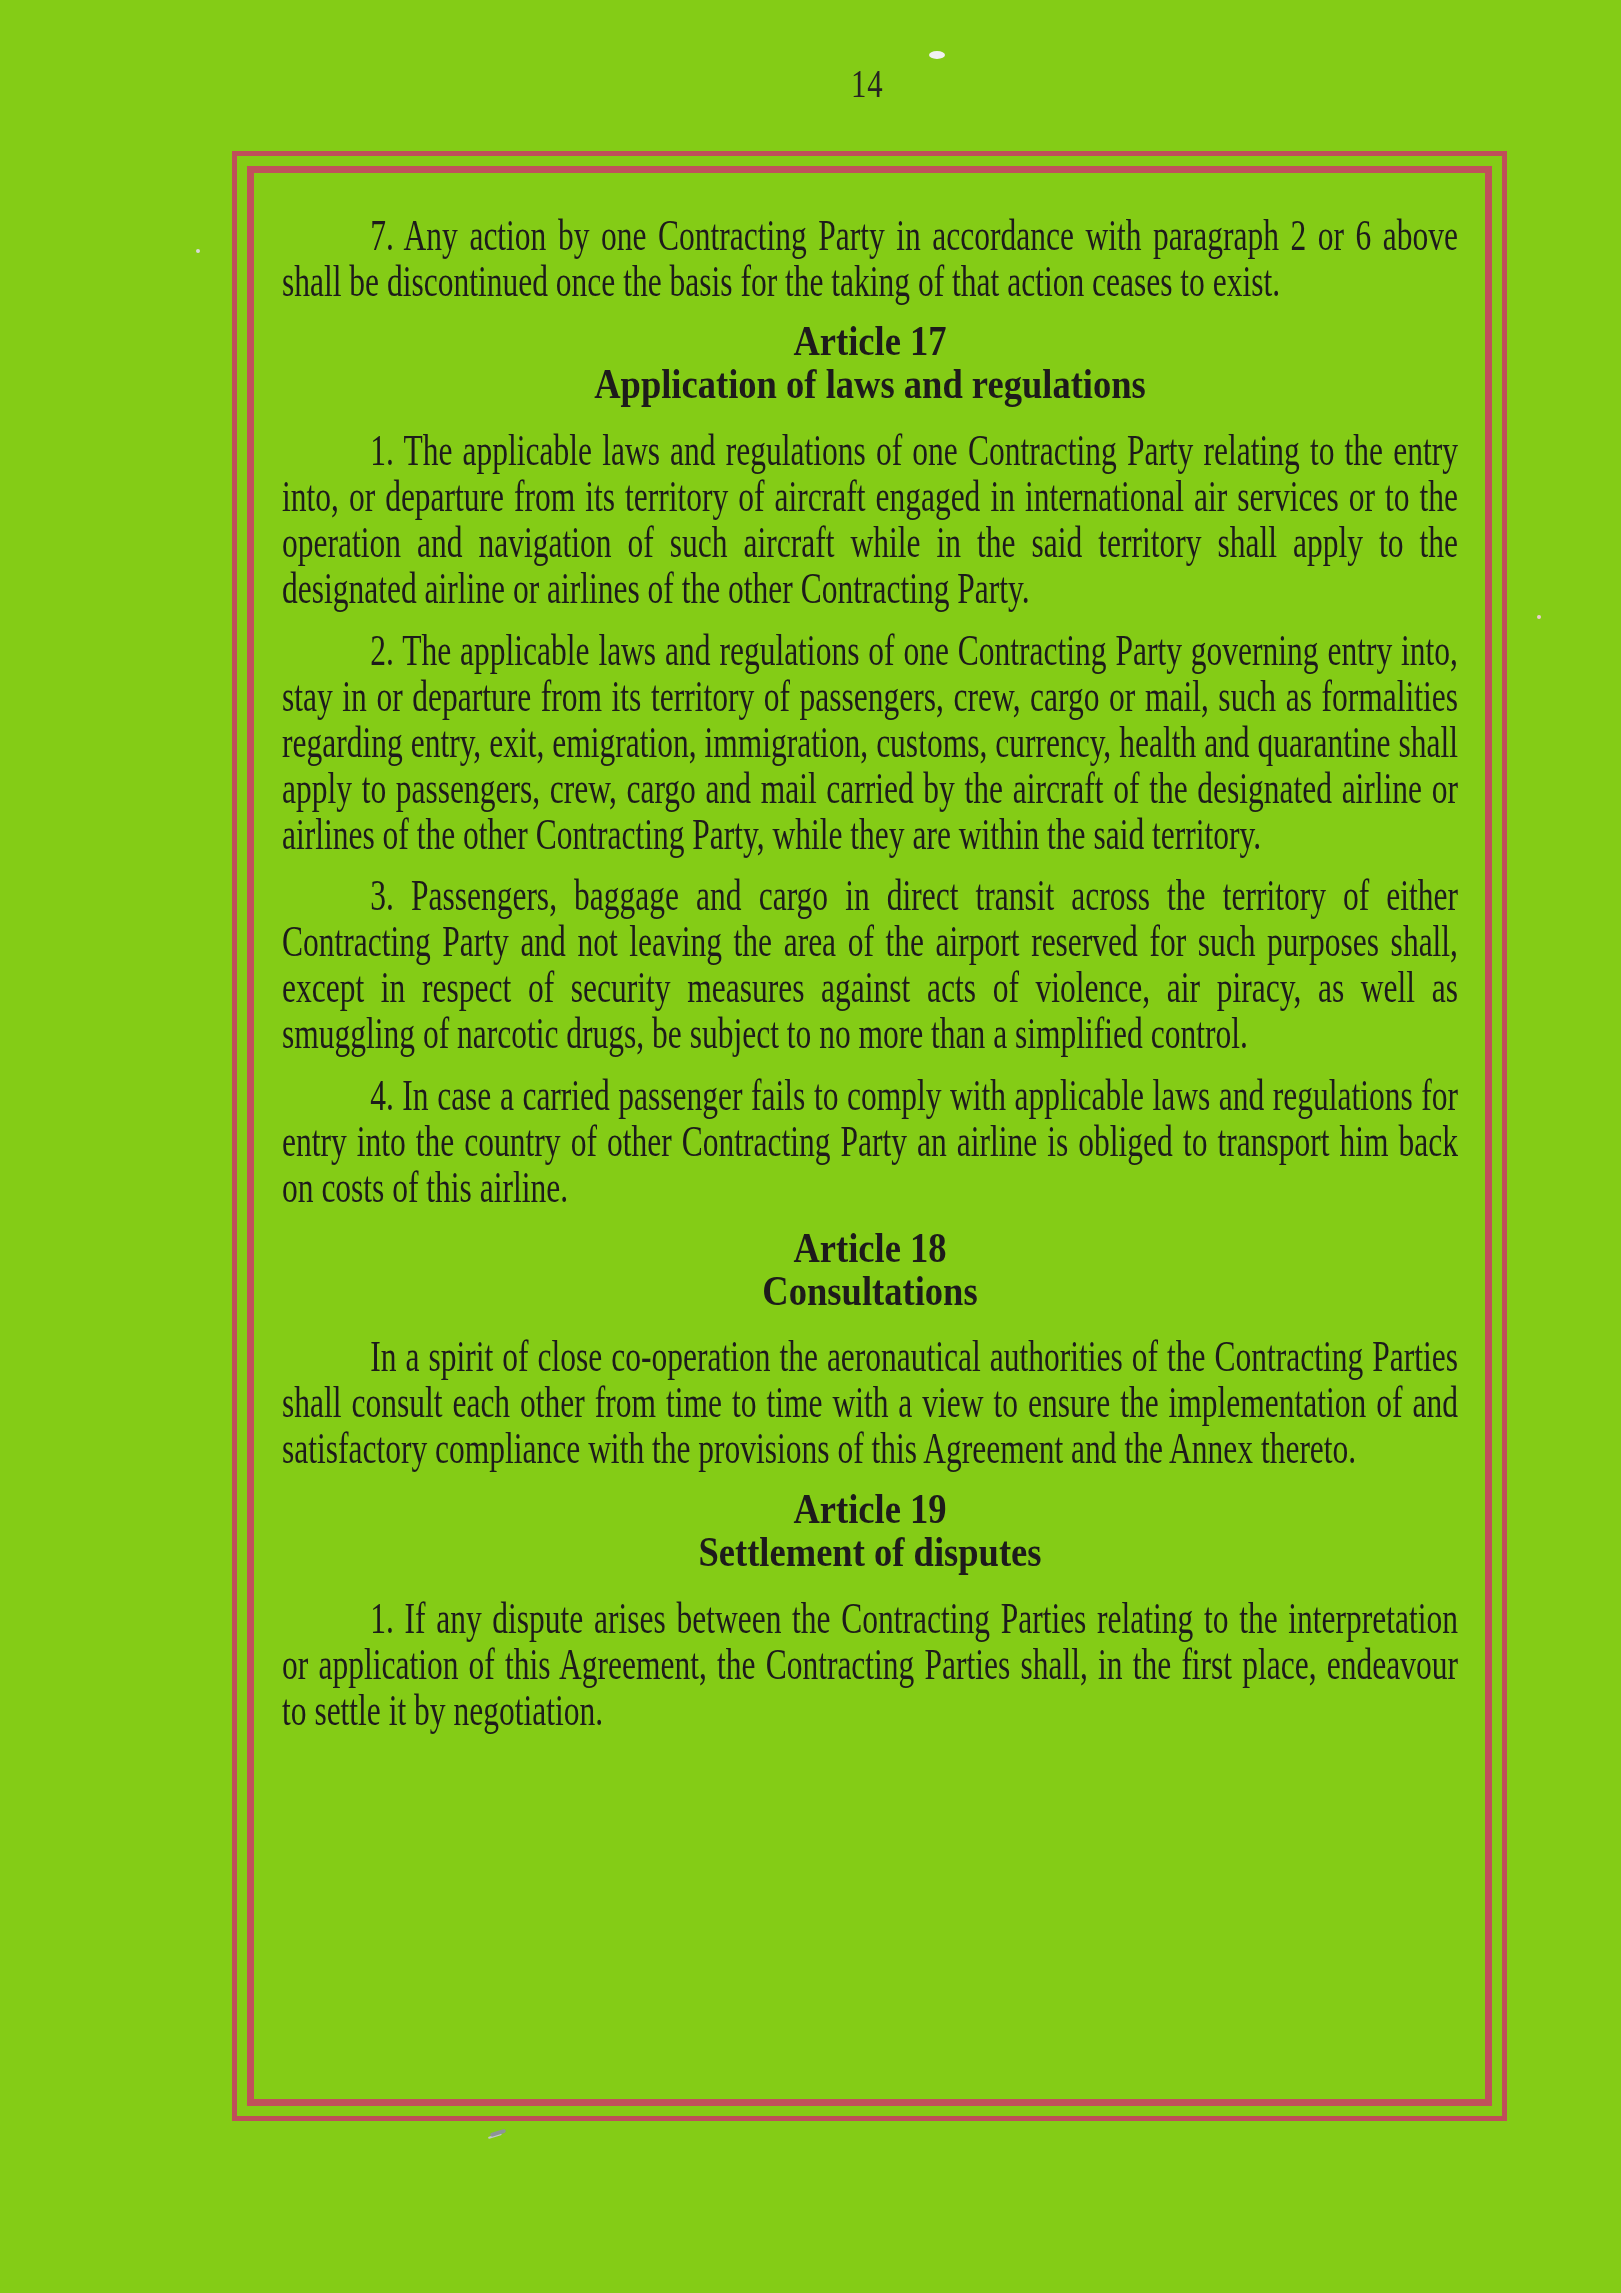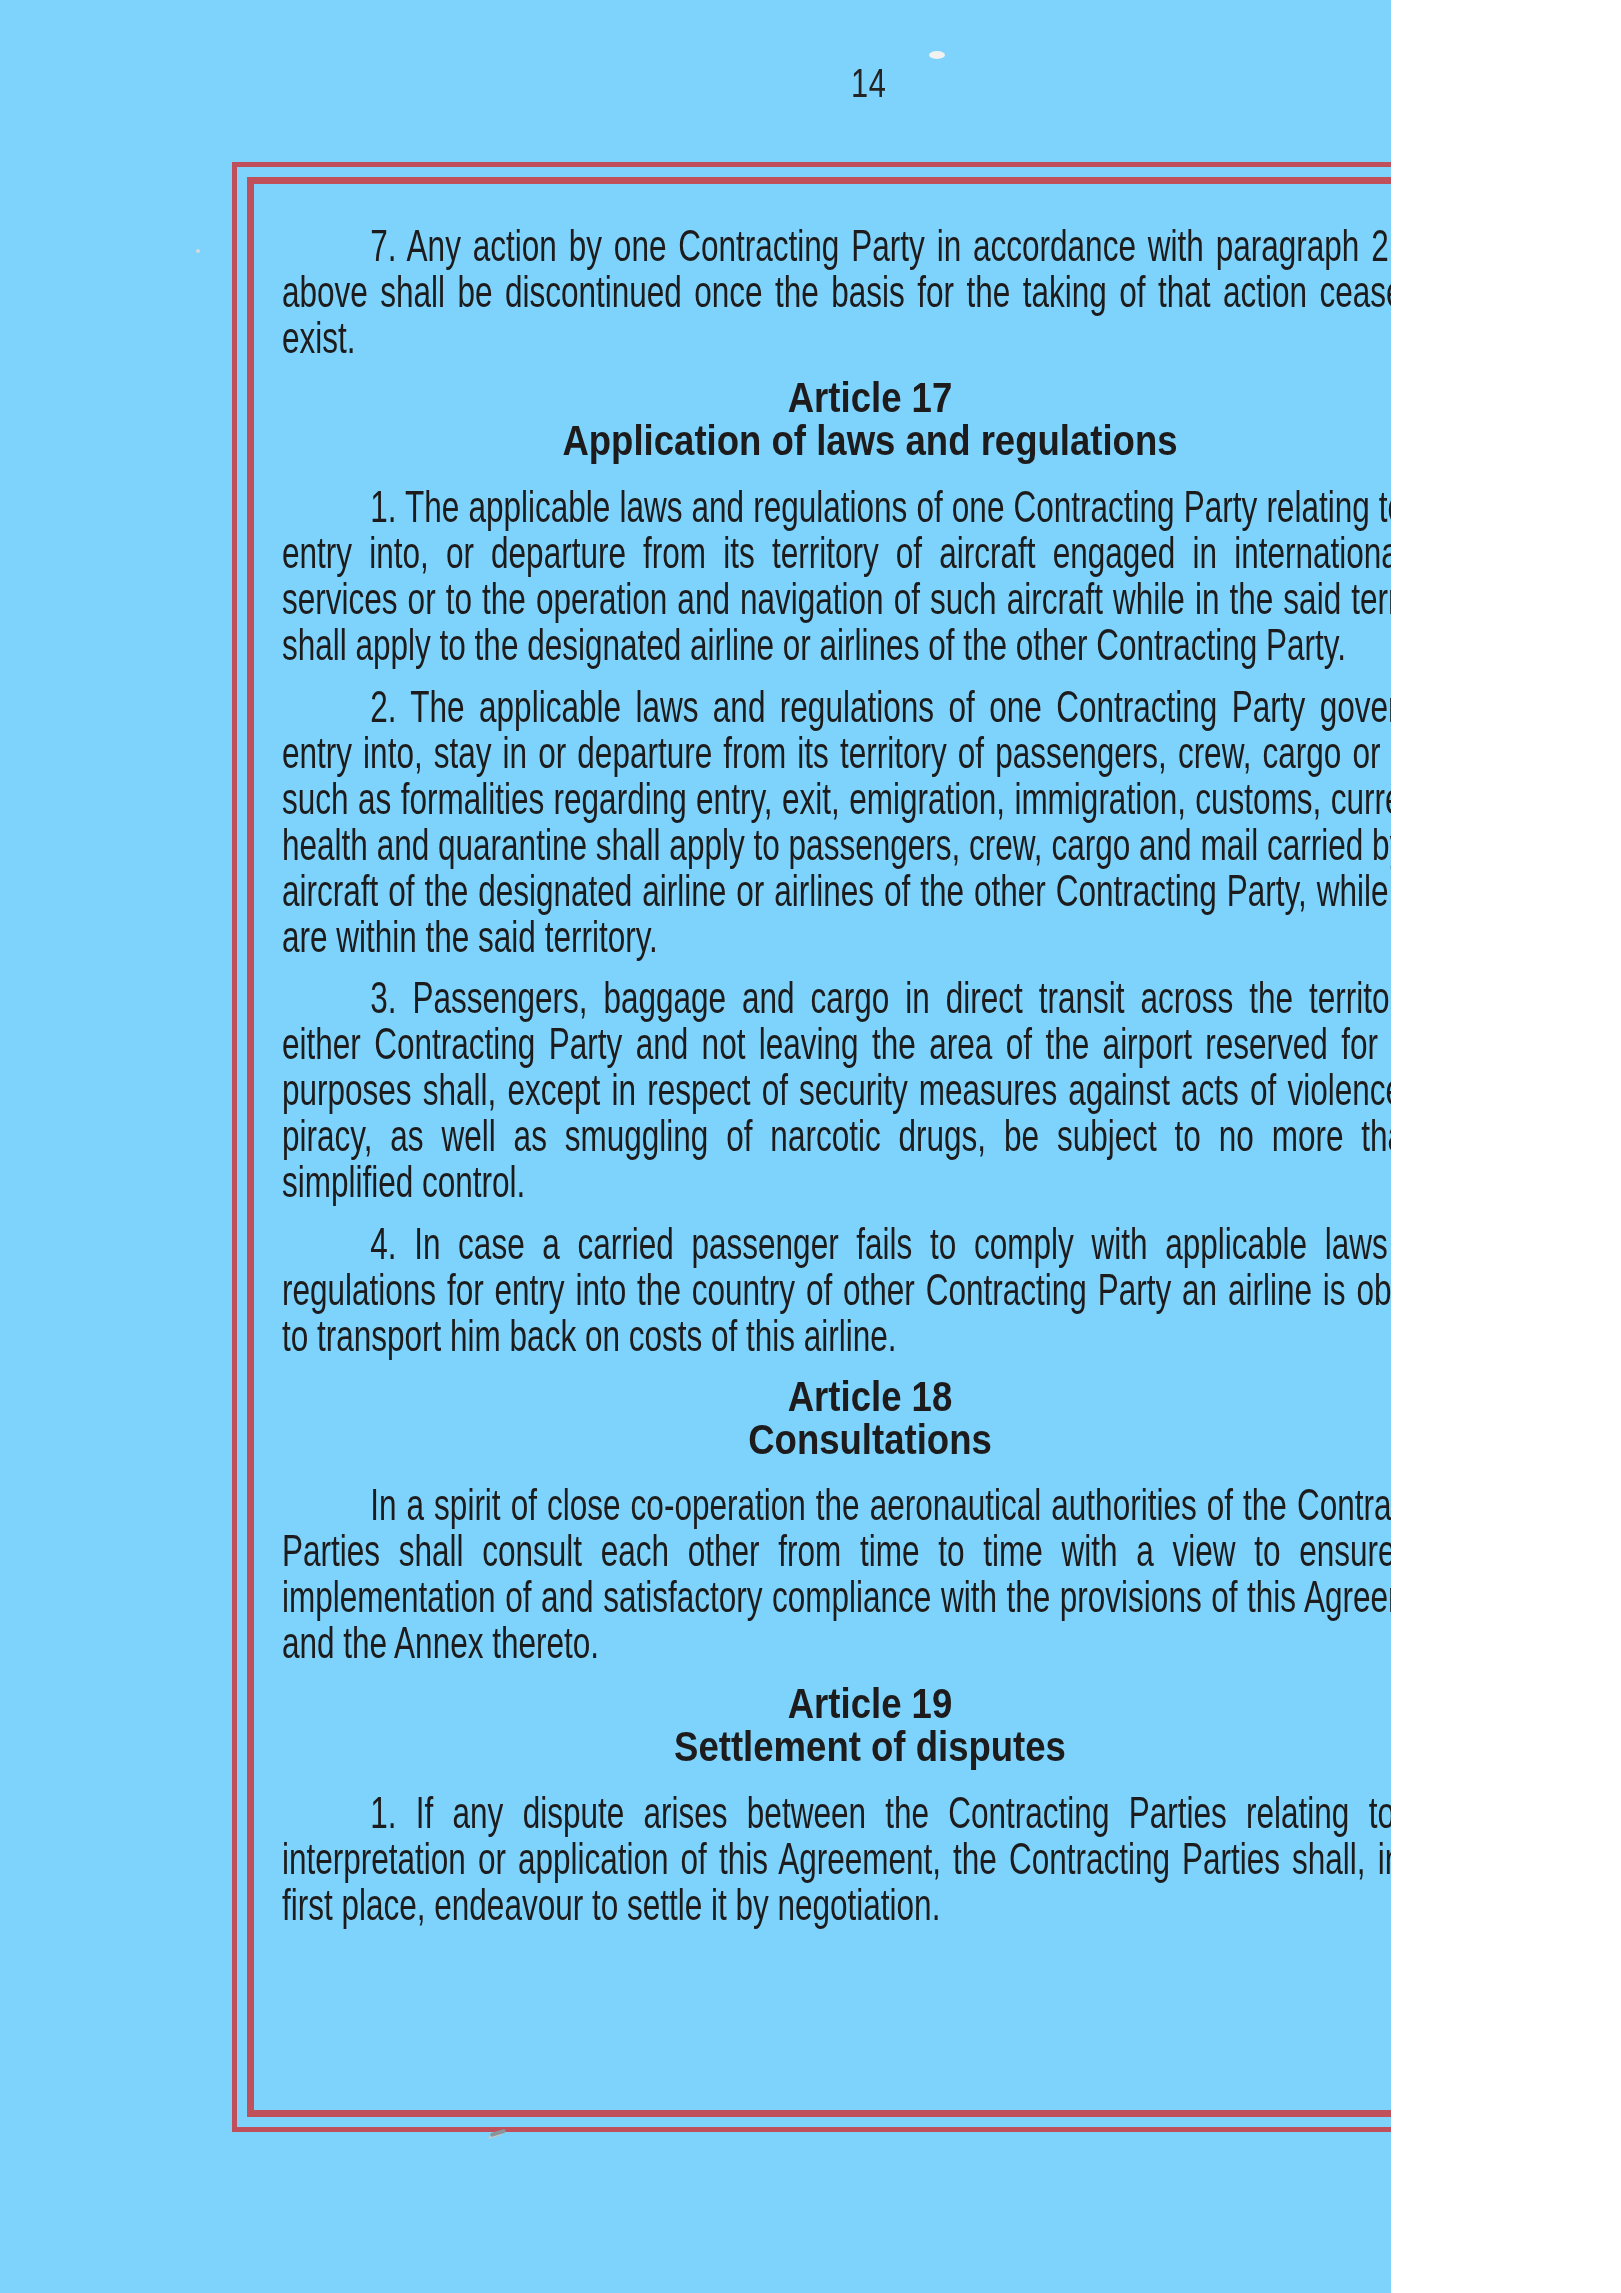--- a/index.html
+++ b/index.html
@@ -2,24 +2,24 @@
 <html><head>
 <meta charset="utf-8">
 <style>
   html, body {
     margin: 0;
     padding: 0;
     background: #ffffff;
   }
   .sheet {
     position: relative;
-    width: 1391px;
+    width: 1621px;
     height: 2294px;
-    background: #7dd3fc;
-    font-family: Liberation Sans, sans-serif;
+    background: #84cc16;
+    font-family: Liberation Serif, serif;
     color: #1d1b1b;
     overflow: hidden;
   }
 
   
   .page-number {
     position: absolute;
     left: 851px;
     top: 63px;
     font-size: 41px;
@@ -27,21 +27,21 @@
     letter-spacing: 1px;
     transform: scaleX(0.75);
     transform-origin: left top;
     color: #262423;
   }
 
   
   .frame {
     position: absolute;
     left: 232px;
-    top: 162px;
+    top: 151px;
     width: 1275px;
     height: 1970px;
     box-sizing: border-box;
     border: 5.9px solid #bf4f5a;
     padding: 9.8px;
   }
   .frame-inner {
     box-sizing: border-box;
     width: 100%;
     height: 100%;

